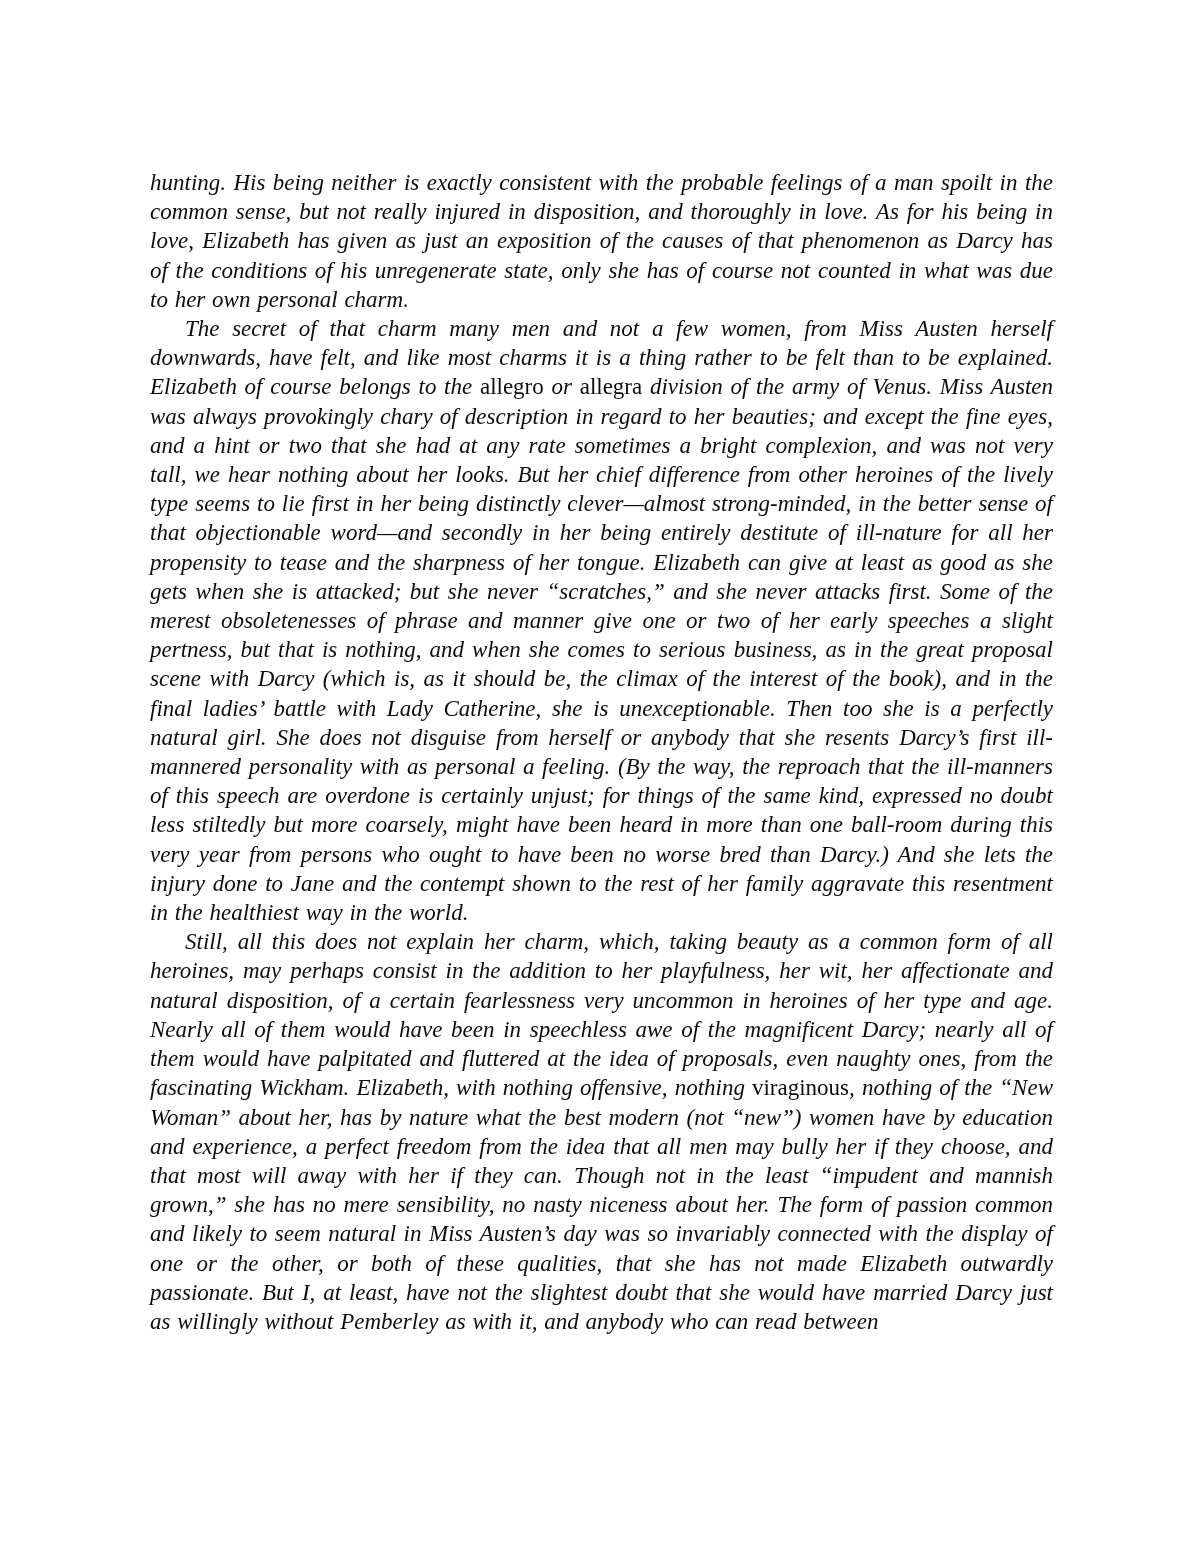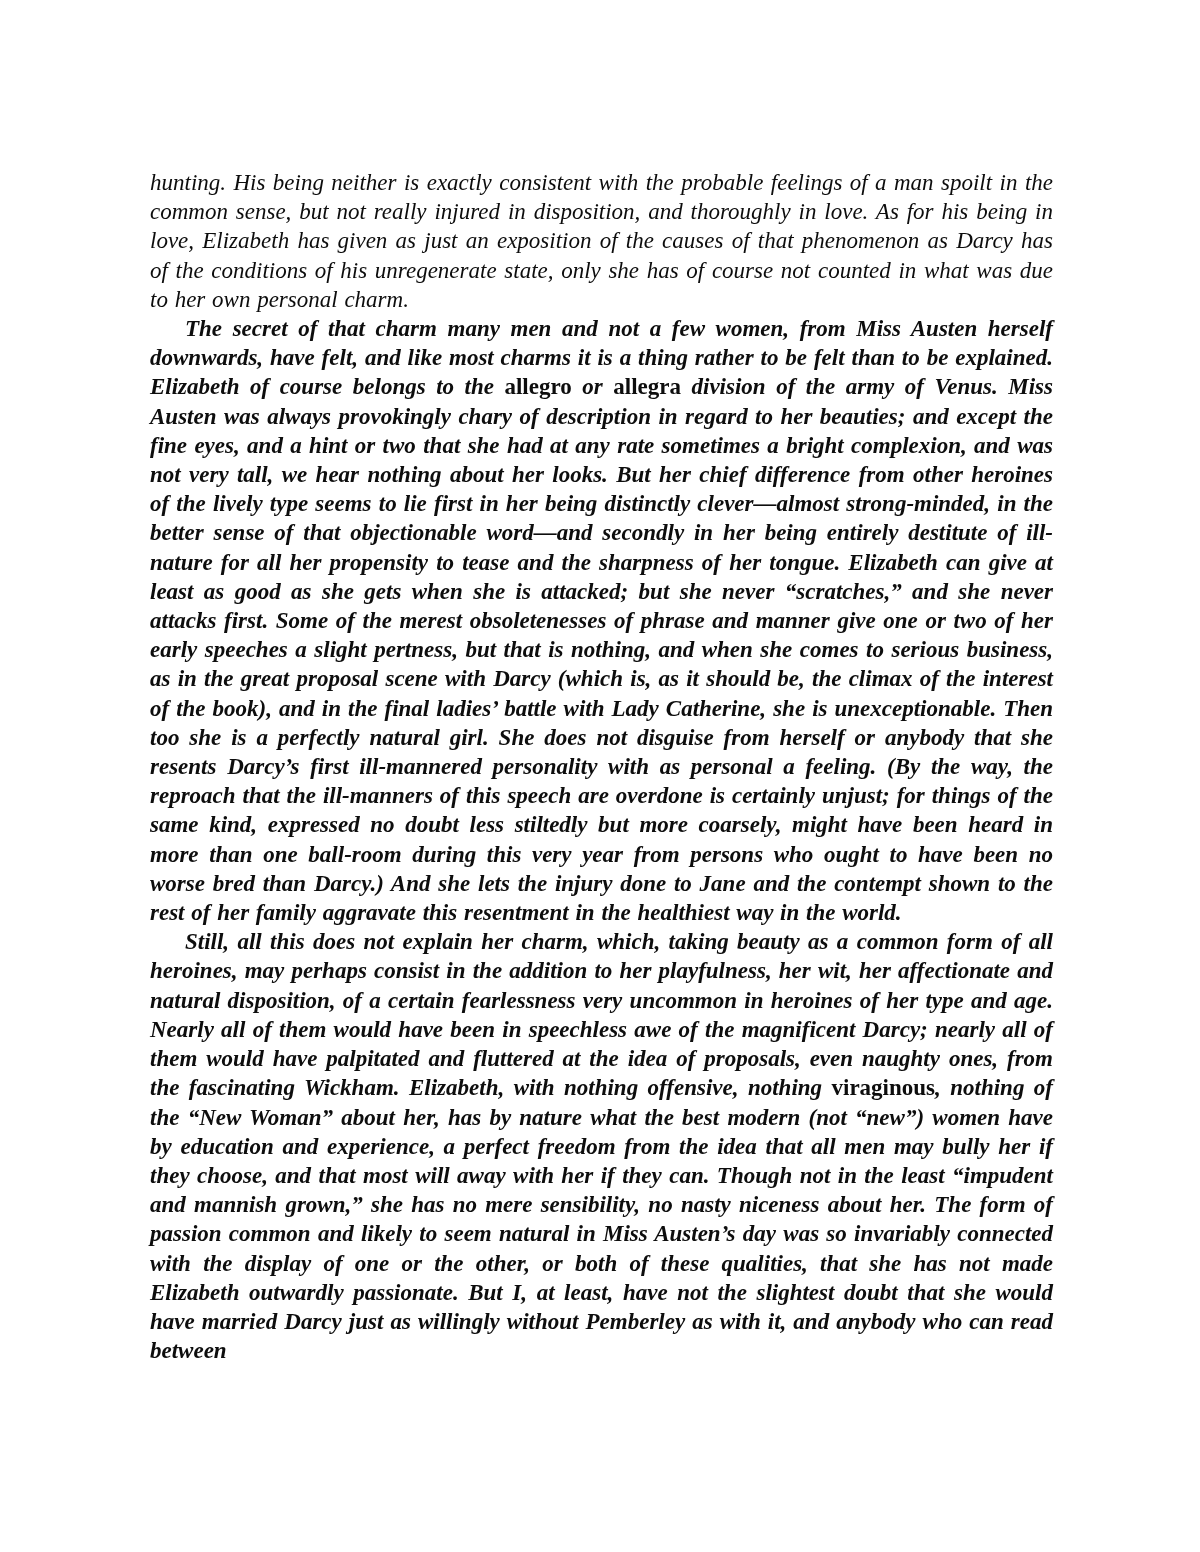--- a/index.html
+++ b/index.html
@@ -32,21 +32,20 @@
     text-align: justify;
     letter-spacing: 0px;
     word-spacing: 1px;
   }
   .text-block p {
     margin: 0;
     padding: 0;
   }
   .text-block p.indent {
     text-indent: 35px;
-    font-weight: bold;
   }
   .text-block span.roman {
     font-style: normal;
   }
   .text-block span.italic {
     font-style: italic;
   }
 </style>
 </head>
 <body style="background: rgb(255, 255, 255);">

